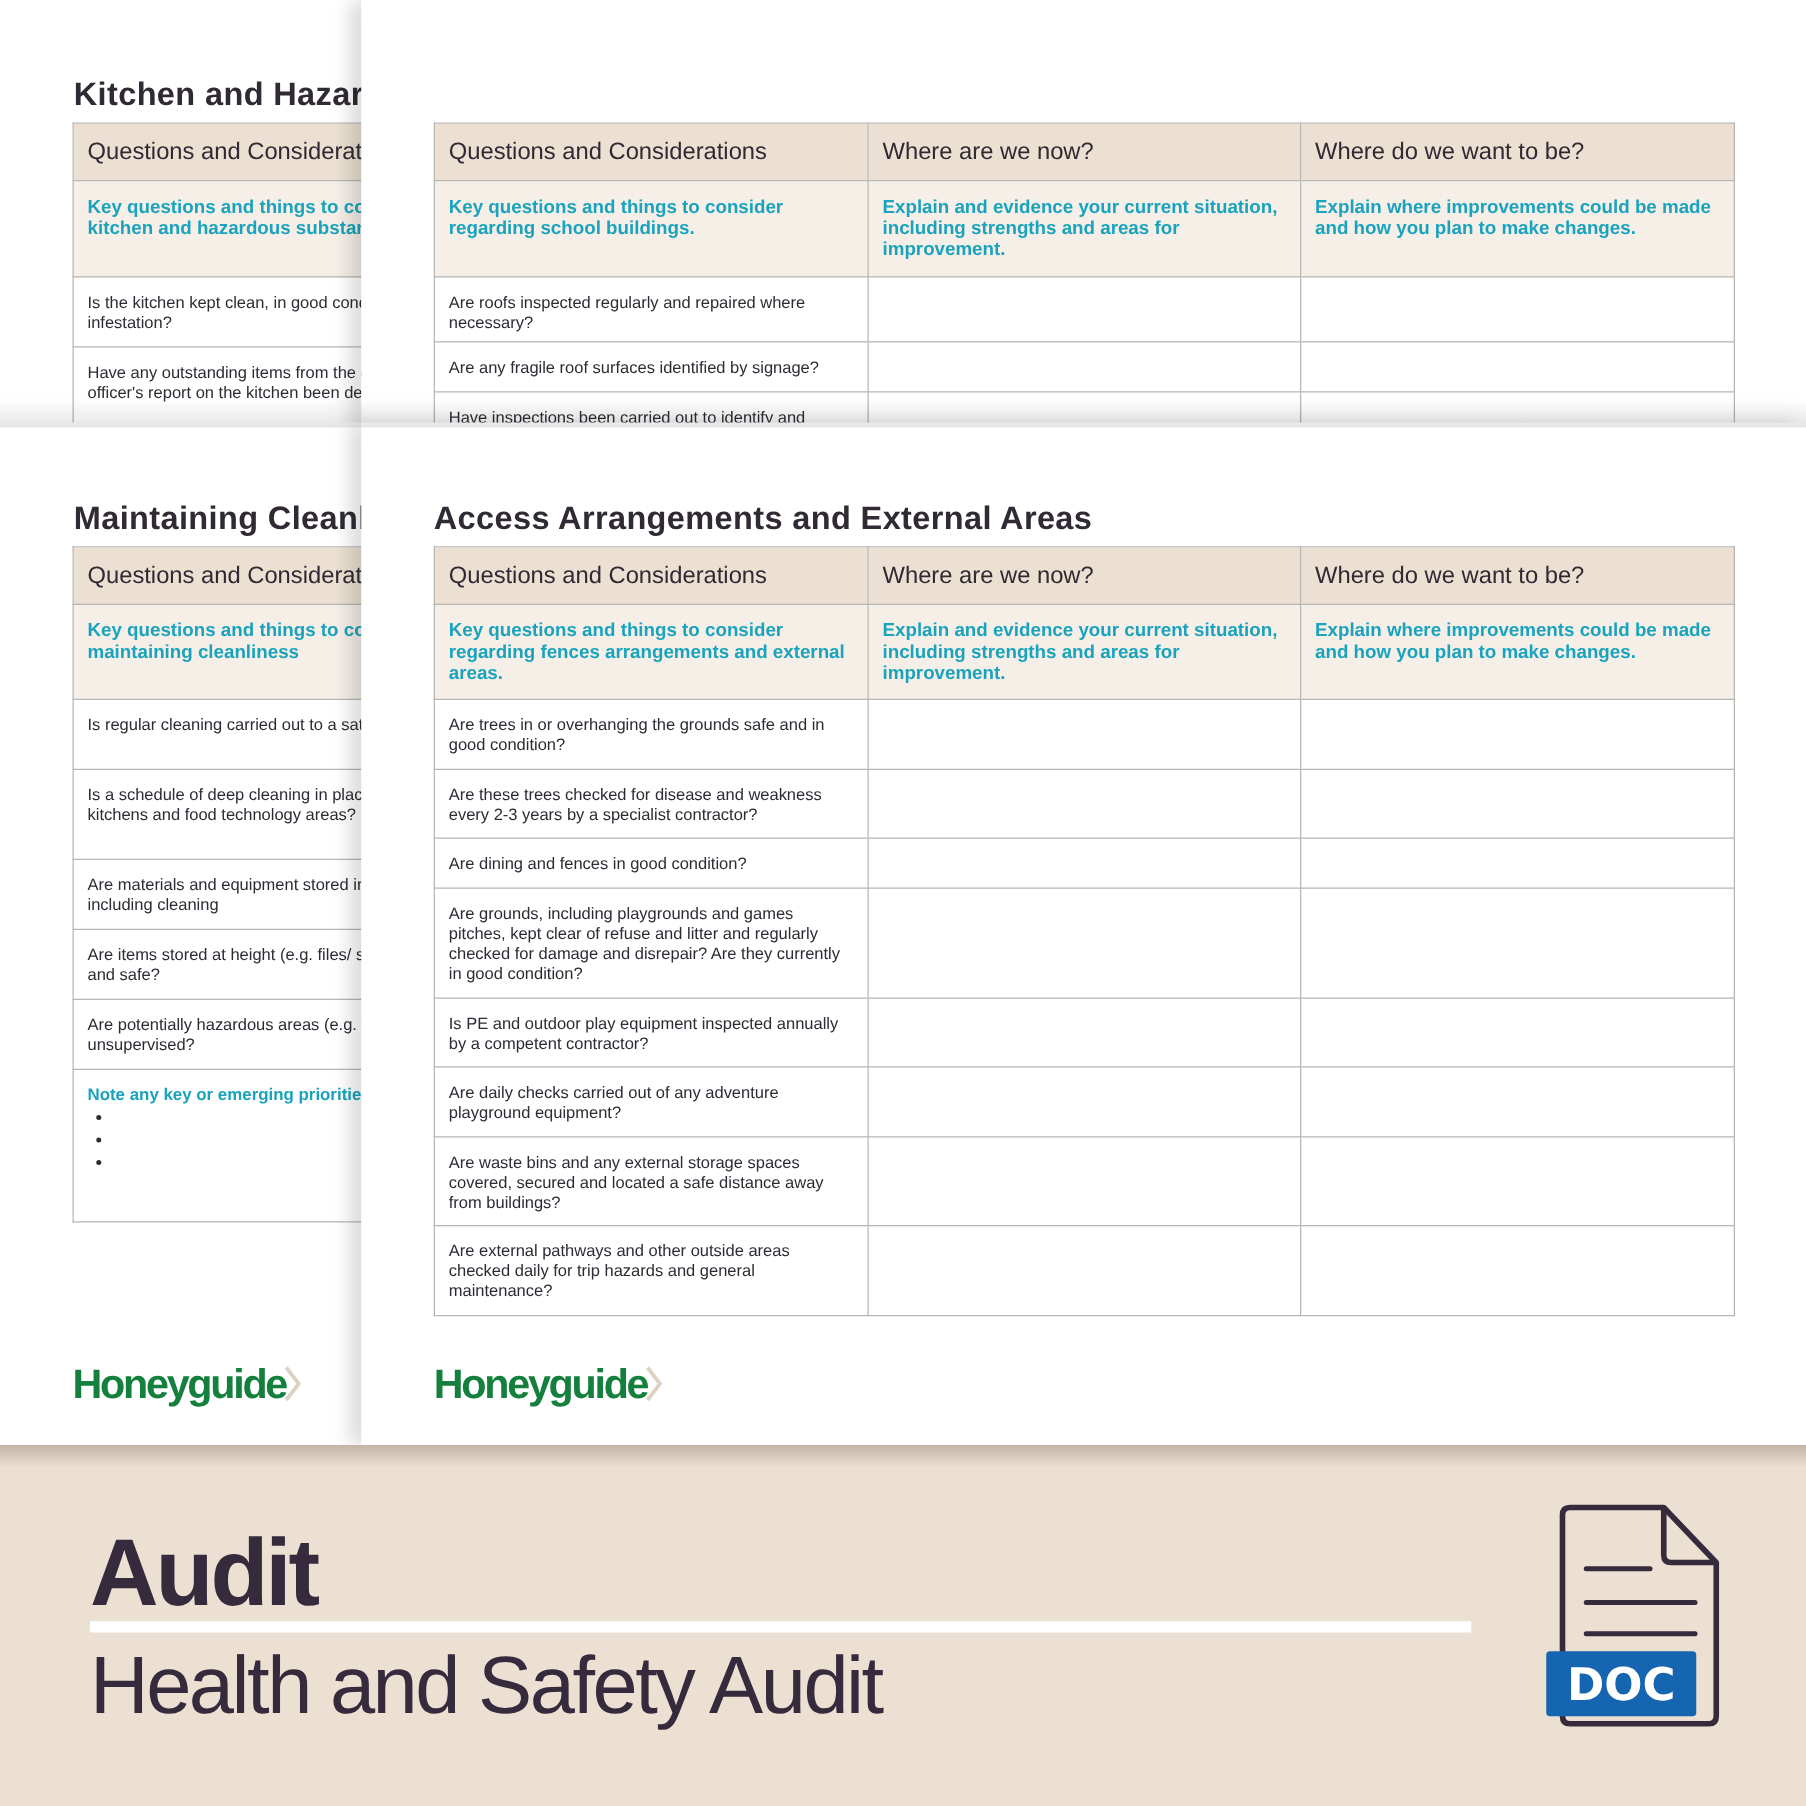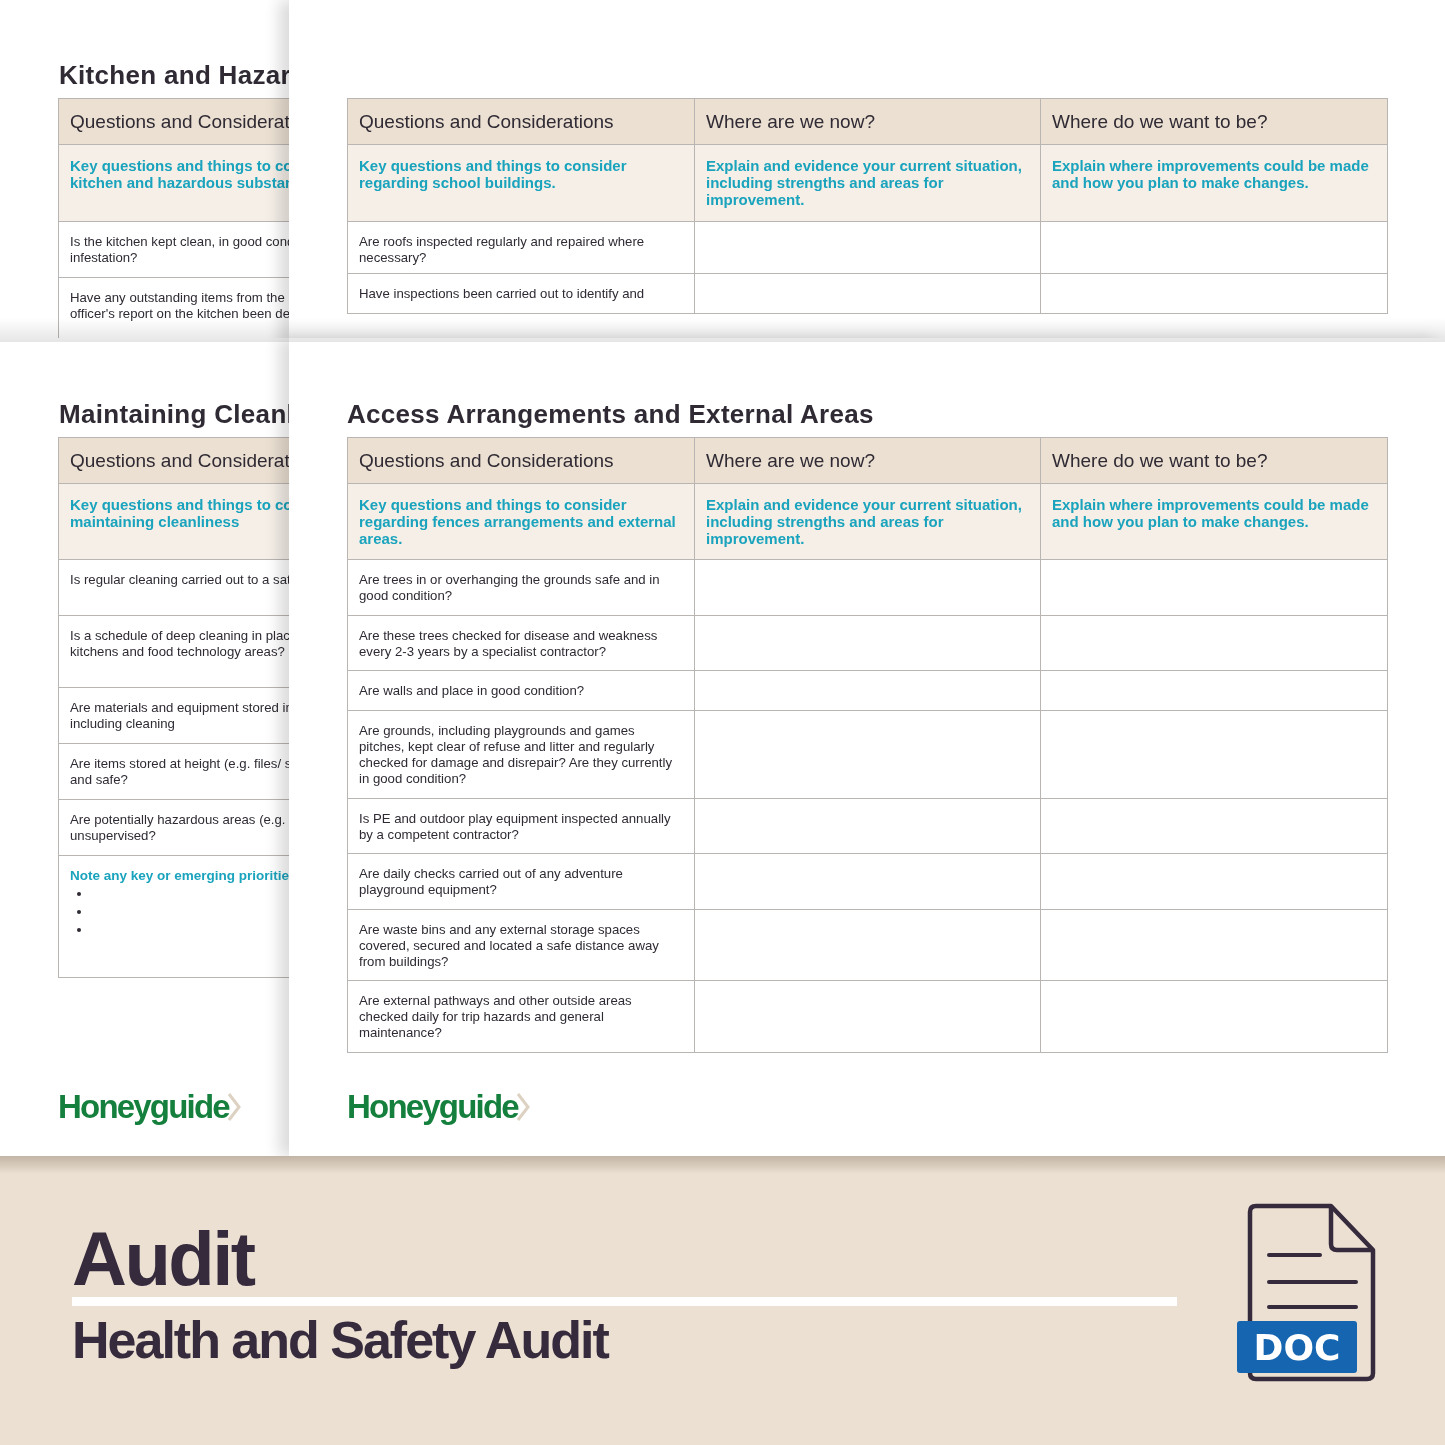--- a/index.html
+++ b/index.html
@@ -105,21 +105,21 @@
   .banner { position: absolute; left: 0; top: 1156px; width: 1445px; height: 289px; background: #ebe0d2; }
   .banner-title {
     position: absolute; left: 72px; top: 1215px;
     font-size: 76px; font-weight: bold; color: #362a3d; letter-spacing: -2.5px;
   }
   .banner-rule {
     position: absolute; left: 72px; top: 1297px; width: 1105px; height: 9px; background: #ffffff;
   }
   .banner-subtitle {
     position: absolute; left: 72px; top: 1310px;
-    font-size: 52px; font-weight: bold; color: #362a3d; letter-spacing: -2px;
+    font-size: 65px; font-weight: normal; color: #362a3d; letter-spacing: -2px;
   }
   .doc-icon { position: absolute; left: 1236px; top: 1203px; width: 140px; height: 180px; }
 </style>
 </head>
 <body>
 
 <div class="stage"></div>
 
 <div class="page" id="page-kitchen">
   <div class="section-title" style="left:59px; top:60px;">Kitchen and Hazardous Substances</div>
@@ -154,20 +154,25 @@
       <th>Where are we now?</th>
       <th>Where do we want to be?</th>
     </tr>
     <tr style="height:77px;">
       <td class="guide">Key questions and things to consider regarding school buildings.</td>
       <td class="guide">Explain and evidence your current situation, including strengths and areas for improvement.</td>
       <td class="guide">Explain where improvements could be made and how you plan to make changes.</td>
     </tr>
     <tr style="height:52px;">
       <td class="q">Are roofs inspected regularly and repaired where necessary?</td>
+      <td class="blank"></td>
+      <td class="blank"></td>
+    </tr>
+    <tr style="height:40px;">
+      <td class="q">Are any fragile roof surfaces identified by signage?</td>
       <td class="blank"></td>
       <td class="blank"></td>
     </tr>
     <tr style="height:40px;">
       <td class="q clip">Have inspections been carried out to identify and</td>
       <td class="blank"></td>
       <td class="blank"></td>
     </tr>
   </tbody>
     </table>
@@ -244,21 +249,21 @@
       <td class="q">Are trees in or overhanging the grounds safe and in good condition?</td>
       <td class="blank"></td>
       <td class="blank"></td>
     </tr>
     <tr style="height:55px;">
       <td class="q">Are these trees checked for disease and weakness every 2-3 years by a specialist contractor?</td>
       <td class="blank"></td>
       <td class="blank"></td>
     </tr>
     <tr style="height:40px;">
-      <td class="q">Are walls and place in good condition?</td>
+      <td class="q">Are dining and fences in good condition?</td>
       <td class="blank"></td>
       <td class="blank"></td>
     </tr>
     <tr style="height:88px;">
       <td class="q">Are grounds, including playgrounds and games pitches, kept clear of refuse and litter and regularly checked for damage and disrepair? Are they currently in good condition?</td>
       <td class="blank"></td>
       <td class="blank"></td>
     </tr>
     <tr style="height:55px;">
       <td class="q">Is PE and outdoor play equipment inspected annually by a competent contractor?</td>

